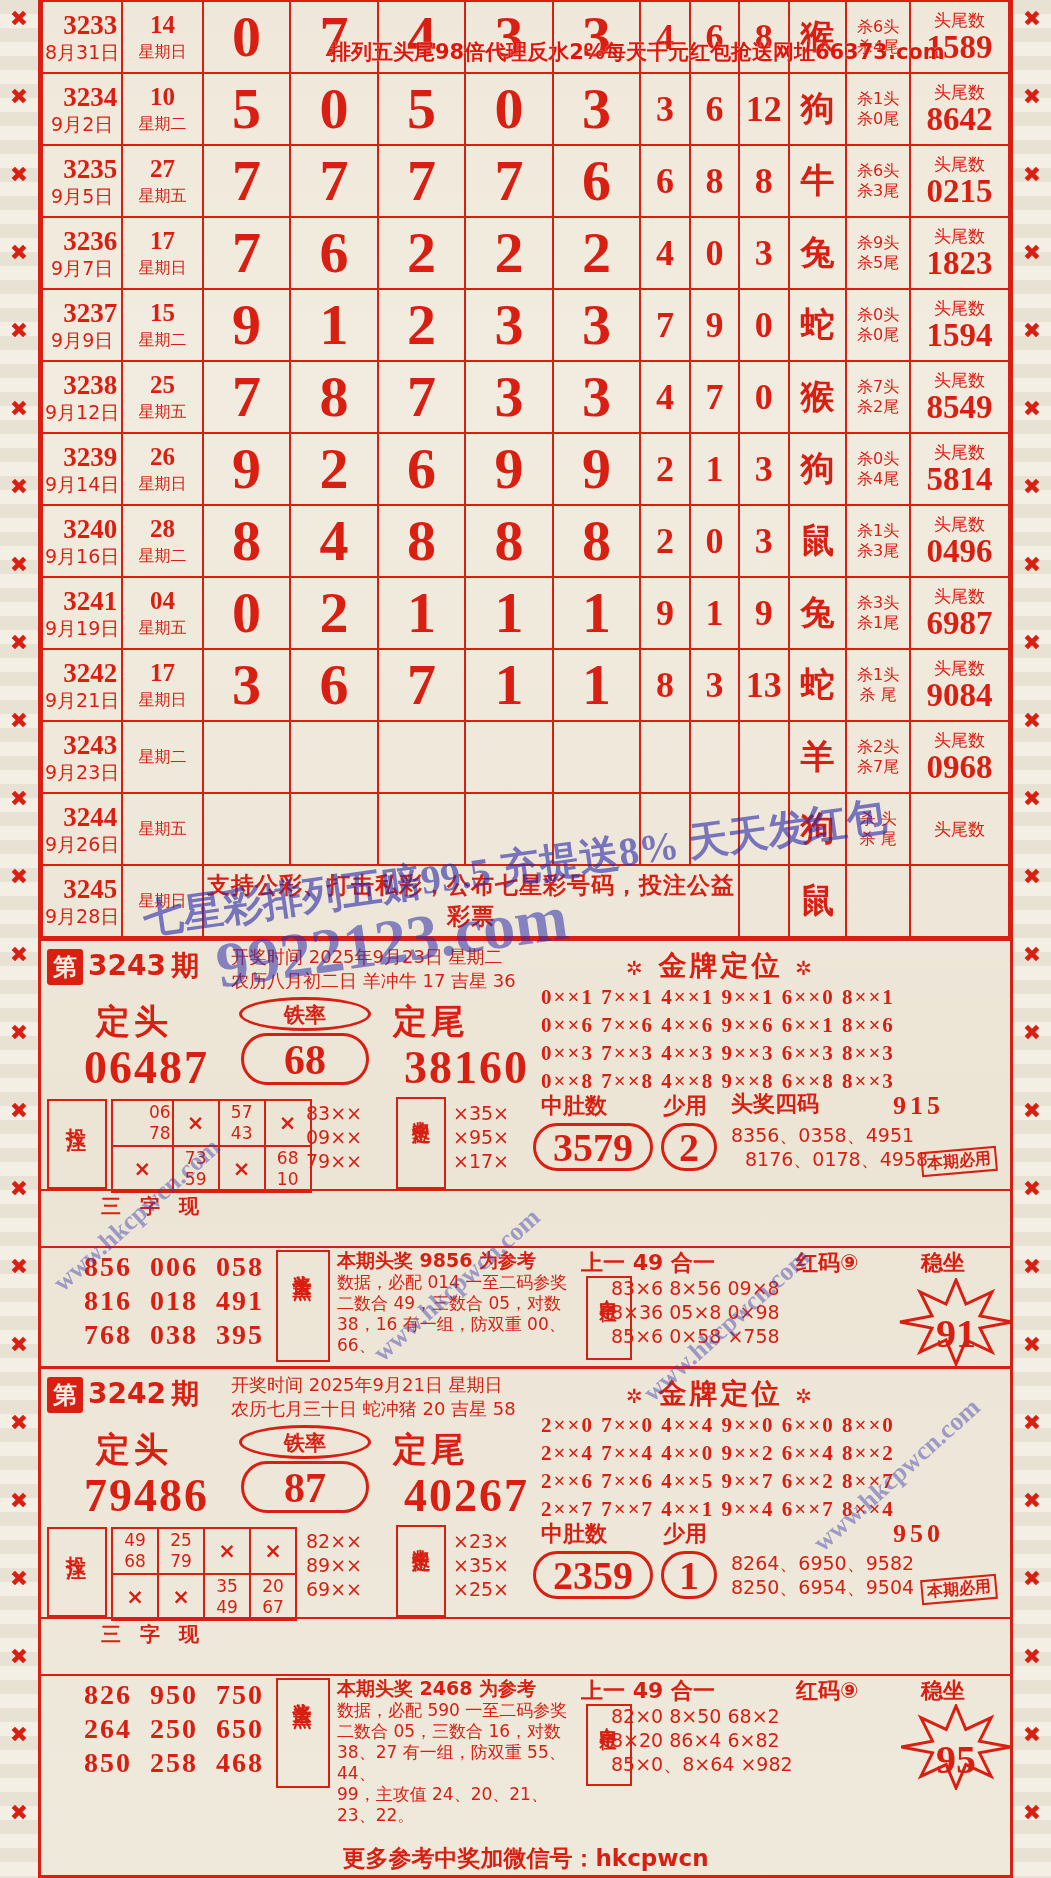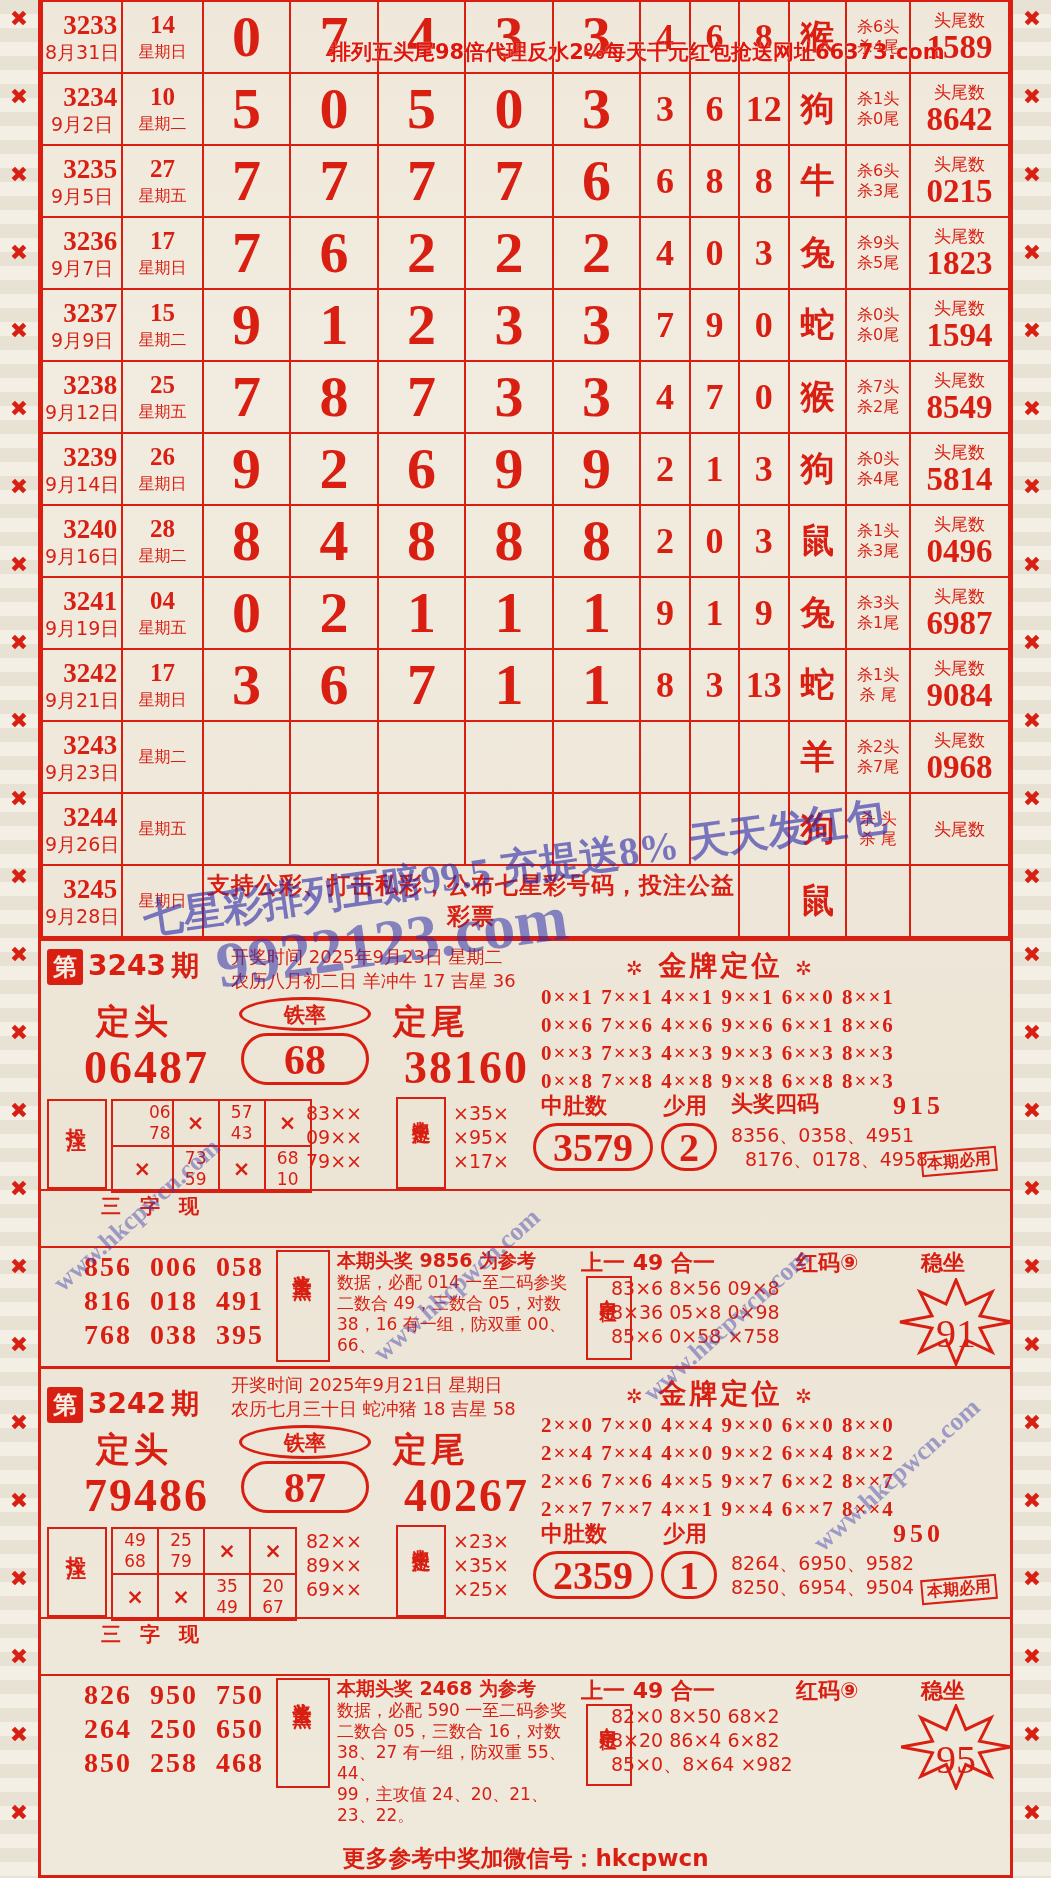--- a/index.html
+++ b/index.html
@@ -153,21 +153,21 @@
   .vert {
     writing-mode:vertical-rl; text-orientation:upright;
     font-size:20px; font-weight:bold; letter-spacing:2px;
   }
   .star {
     position:absolute; width:120px; height:110px;
     display:flex; align-items:center; justify-content:center;
   }
   .star svg { position:absolute; left:0; top:0; }
   .star span {
-    position:relative; font-size:40px; font-weight:normal; color:#d81f12;
+    position:relative; font-size:40px; font-weight:bold; color:#d81f12;
     font-family:"Liberation Serif", serif;
     text-align:center;
   }
   .bottom-note {
     position:absolute; left:0; bottom:4px; width:100%;
     text-align:center; font-size:23px; font-weight:bold;
   }
   .xmark { font-size:21px; font-weight:bold; }
 </style>
 </head>
@@ -731,27 +731,27 @@
         <svg width="120" height="88" viewBox="0 0 120 88">
           <polygon points="60,2 70,26 96,14 84,38 116,44 84,50 96,74 70,62 60,86 50,62 24,74 36,50 4,44 36,38 24,14 50,26" fill="none" stroke="#d81f12" stroke-width="3"></polygon>
         </svg>
         <span>91</span>
       </div>
     </div>
 
     <div class="panel" style="position:relative;border-top:3px solid #d81f12;">
       <div class="pan-inner" style="height:305px;">
 
-        <div style="position:absolute;left:6px;top:16px;">
+        <div style="position:absolute;left:6px;top:6px;">
           <span class="period-badge">第</span>
           <span class="period-line">3242</span>
           <span class="period-line">期</span>
         </div>
         <div class="sub-line" style="position:absolute;left:190px;top:4px;">开奖时间 2025年9月21日 星期日</div>
-        <div class="sub-line" style="position:absolute;left:190px;top:28px;">农历七月三十日 蛇冲猪 18 吉星 58</div>
+        <div class="sub-line" style="position:absolute;left:190px;top:28px;">农历七月三十日 蛇冲猪 20 吉星 58</div>
 
         <div class="ding-label" style="position:absolute;left:55px;top:58px;">定头</div>
         <div class="ding-num" style="position:absolute;left:10px;top:100px;">79486</div>
 
         <div style="position:absolute;left:198px;top:56px;border:3px solid #d81f12;border-radius:50%;width:132px;height:34px;text-align:center;line-height:30px;">
           <span style="font-size:21px;font-weight:bold;">铁率</span>
         </div>
         <div style="position:absolute;left:200px;top:92px;width:128px;height:52px;border:3px solid #d81f12;border-radius:26px;text-align:center;">
           <span style="font-size:42px;font-weight:bold;line-height:48px;font-family:'Liberation Serif',serif;">87</span>
         </div>

